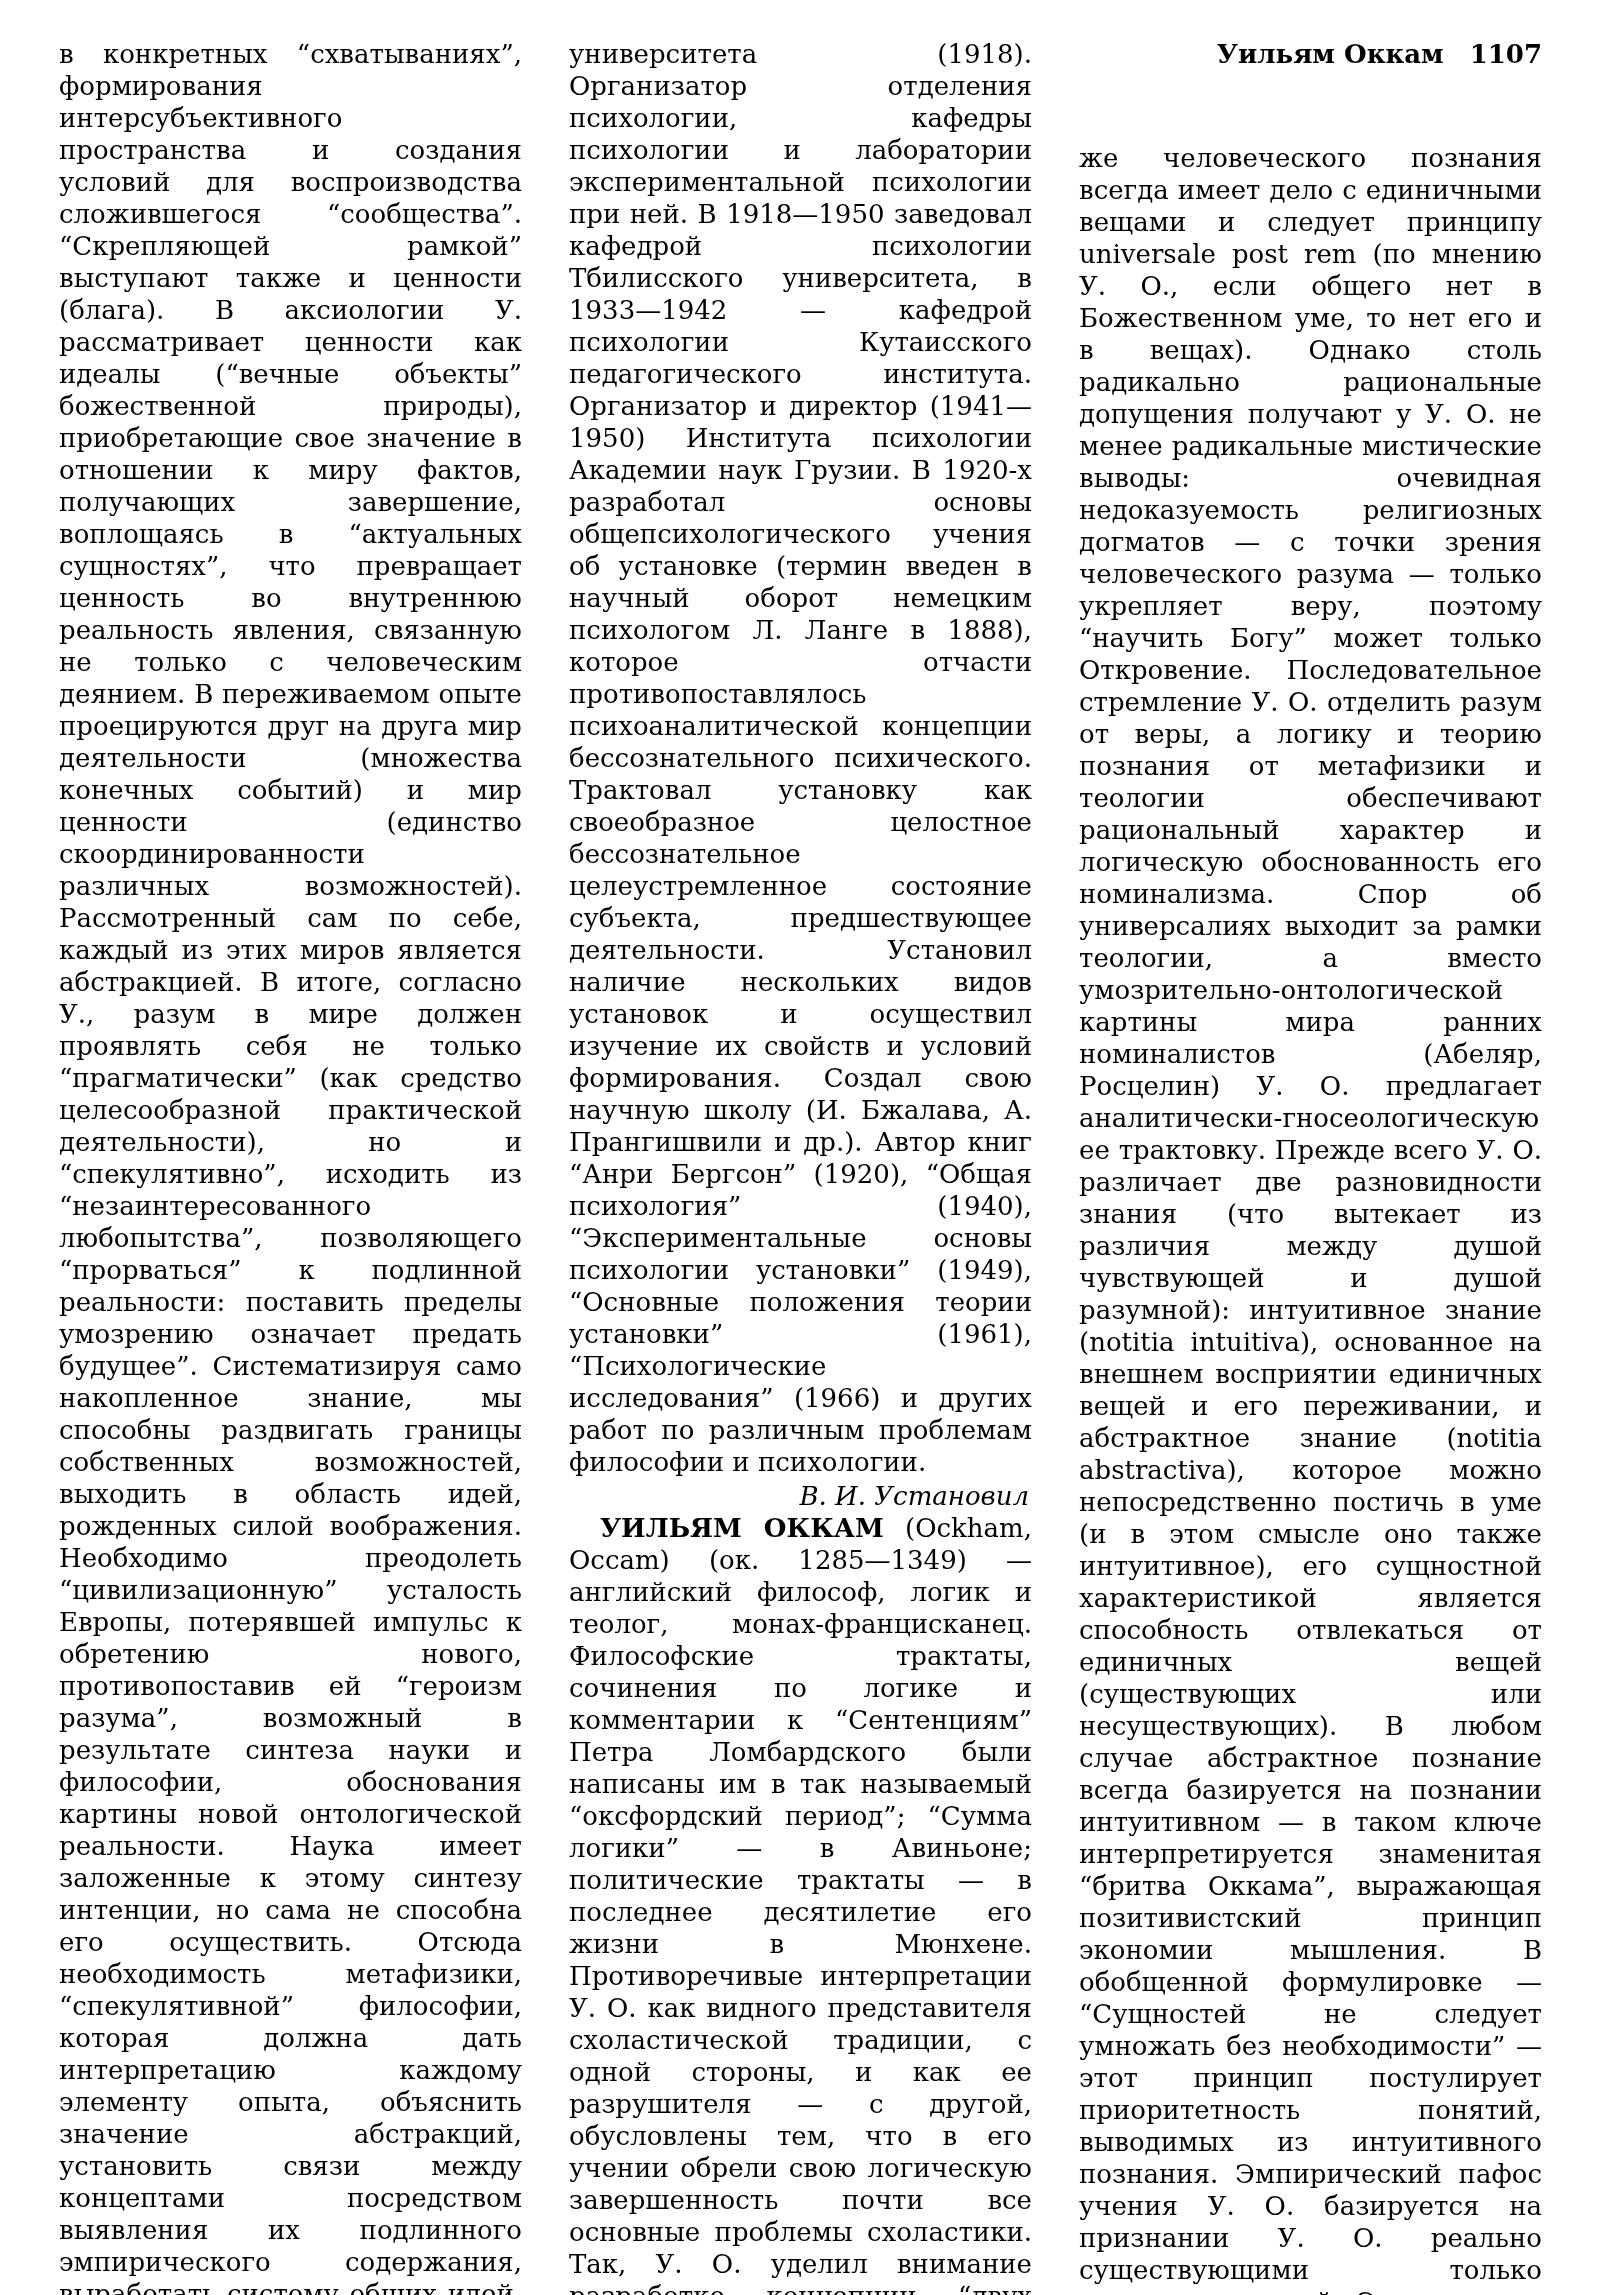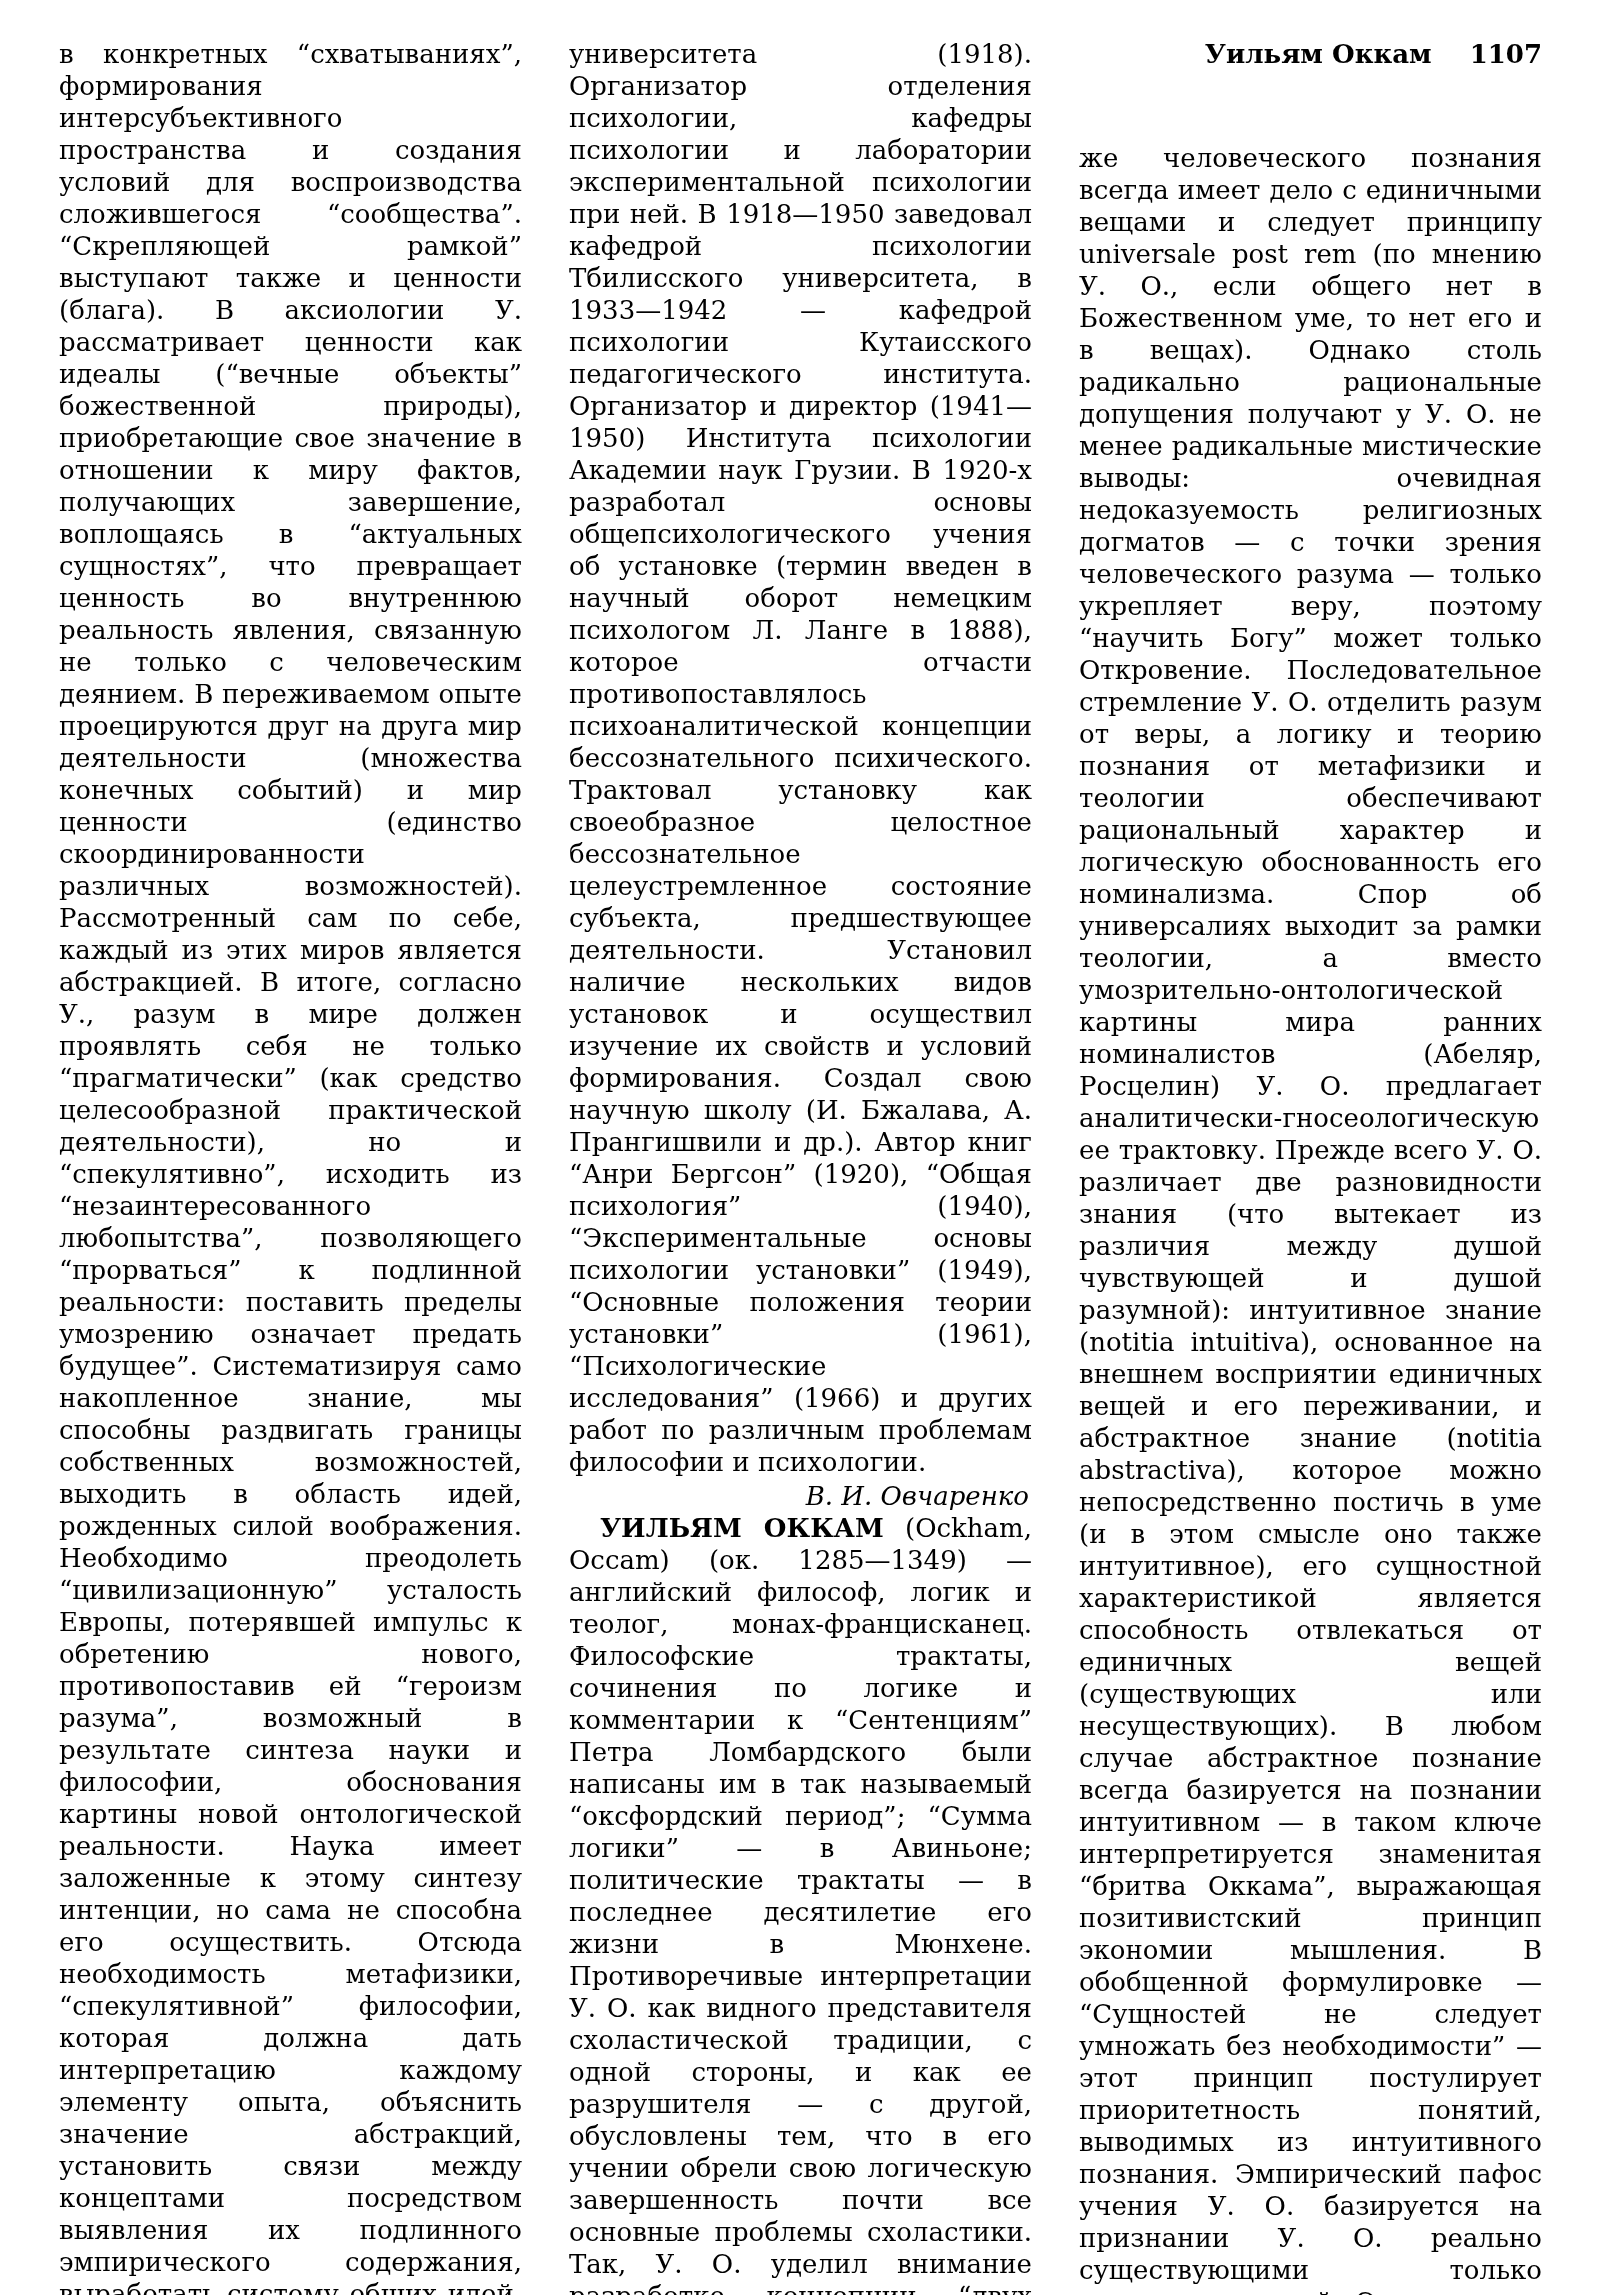--- a/index.html
+++ b/index.html
@@ -32,21 +32,21 @@
     hyphens: auto;
     -webkit-hyphens: auto;
   }
   .col p { margin: 0; }
   .running-head {
     text-align: right;
     font-weight: bold;
     white-space: nowrap;
     margin-bottom: 72px;
   }
-  .running-head .pagenum { margin-left: 38px; }
+  .running-head .pagenum { margin-left: 26px; }
   .signature {
     text-align: right;
     font-style: italic;
     margin: 1.5px 3px 0 0;
   }
   .entry { text-indent: 31px; }
   .entry-gap-2 { margin-top: 63px; }
   .entry b { font-weight: bold; }
 </style>
 </head>
@@ -55,21 +55,21 @@
 <div class="page">
   <div class="columns">
 
     <div class="col">
       <p>в конкретных “схватываниях”, формирования интерсубъективного пространства и создания условий для воспроизводства сложившегося “сообщества”. “Скрепляющей рамкой” выступают также и ценности (блага). В аксиологии У. рассматривает ценности как идеалы (“вечные объекты” божественной природы), приобретающие свое значение в отношении к миру фактов, получающих завершение, воплощаясь в “актуальных сущностях”, что превращает ценность во внутреннюю реальность явления, связанную не только с человеческим деянием. В переживаемом опыте проецируются друг на друга мир деятельности (множества конечных событий) и мир ценности (единство скоординированности различных возможностей). Рассмотренный сам по себе, каждый из этих миров является абстракцией. В итоге, согласно У., разум в мире должен проявлять себя не только “прагматически” (как средство целесообразной практической деятельности), но и “спекулятивно”, исходить из “незаинтересованного любопытства”, позволяющего “прорваться” к подлинной реальности: поставить пределы умозрению означает предать будущее”. Систематизируя само накопленное знание, мы способны раздвигать границы собственных возможностей, выходить в область идей, рожденных силой воображения. Необходимо преодолеть “цивилизационную” усталость Европы, потерявшей импульс к обретению нового, противопоставив ей “героизм разума”, возможный в результате синтеза науки и философии, обоснования картины новой онтологической реальности. Наука имеет заложенные к этому синтезу интенции, но сама не способна его осуществить. Отсюда необходимость метафизики, “спекулятивной” философии, которая должна дать интерпретацию каждому элементу опыта, объяснить значение абстракций, установить связи между концептами посредством выявления их подлинного эмпирического содержания, выработать систему общих идей, т. е. завершить усилия разума постигнуть природу Вселенной. Наука невозможна без философского мышления, как бы она ни противилась этому. По У., “философия мистична”, “но цель философии — рационализировать мистицизм”, в чем она сродни поэзии в их общей ориентации на предельные смыслы цивилизации (отождествляемой У. с культурой).</p>
 
     </div>
 
     <div class="col">
       <p>университета (1918). Организатор отделения психологии, кафедры психологии и лаборатории экспериментальной психологии при ней. В 1918—1950 заведовал кафедрой психологии Тбилисского университета, в 1933—1942 — кафедрой психологии Кутаисского педагогического института. Организатор и директор (1941—1950) Института психологии Академии наук Грузии. В 1920-х разработал основы общепсихологического учения об установке (термин введен в научный оборот немецким психологом Л. Ланге в 1888), которое отчасти противопоставлялось психоаналитической концепции бессознательного психического. Трактовал установку как своеобразное целостное бессознательное целеустремленное состояние субъекта, предшествующее деятельности. Установил наличие нескольких видов установок и осуществил изучение их свойств и условий формирования. Создал свою научную школу (И. Бжалава, А. Прангишвили и др.). Автор книг “Анри Бергсон” (1920), “Общая психология” (1940), “Экспериментальные основы психологии установки” (1949), “Основные положения теории установки” (1961), “Психологические исследования” (1966) и других работ по различным проблемам философии и психологии.</p>
-      <div class="signature">В. И. Овчаренко</div>
+      <div class="signature">В. И. Установил</div>
       <p class="entry entry-gap-2"><b>УИЛЬЯМ ОККАМ</b><span> (Ockham, Occam) (ок. 1285—1349) — английский философ, логик и теолог, монах-францисканец. Философские трактаты, сочинения по логике и комментарии к “Сентенциям” Петра Ломбардского были написаны им в так называемый “оксфордский период”; “Сумма логики” — в Авиньоне; политические трактаты — в последнее десятилетие его жизни в Мюнхене. Противоречивые интерпретации У. О. как видного представителя схоластической традиции, с одной стороны, и как ее разрушителя — с другой, обусловлены тем, что в его учении обрели свою логическую завершенность почти все основные проблемы схоластики. Так, У. О. уделил внимание разработке концепции “двух истин”: сфера разума и область веры должны быть разграничены. Теологические истины (их источником является Священное писание), по У. О., невозможно доказать с помощью философских аргументов, и наоборот — научные истины не зависят от богословия, ибо они опираются на разум и опыт, а не на веру. Иррационализация теологии осуществляется У. О. на основе критики схоластического реализма. С точки зрения У. О., существование Бога как бесконечной актуальности недоказуемо вне теологии, так же, как и существование общих идей всего сущего в Божественном уме (например, идея сотворения мира, которая должна была существовать в уме Бога до самого сотворения, — это исходное допущение universale ante rem, но только в области теологии). Сфера</span></p>
     </div>
 
     <div class="col">
       <div class="running-head">
         <span>Уильям Оккам</span><span class="pagenum">1107</span>
       </div>
       <p>же человеческого познания всегда имеет дело с единичными вещами и следует принципу universale post rem (по мнению У. О., если общего нет в Божественном уме, то нет его и в вещах). Однако столь радикально рациональные допущения получают у У. О. не менее радикальные мистические выводы: очевидная недоказуемость религиозных догматов — с точки зрения человеческого разума — только укрепляет веру, поэтому “научить Богу” может только Откровение. Последовательное стремление У. О. отделить разум от веры, а логику и теорию познания от метафизики и теологии обеспечивают рациональный характер и логическую обоснованность его номинализма. Спор об универсалиях выходит за рамки теологии, а вместо умозрительно-онтологической картины мира ранних номиналистов (Абеляр, Росцелин) У. О. предлагает аналитически-гносеологическую ее трактовку. Прежде всего У. О. различает две разновидности знания (что вытекает из различия между душой чувствующей и душой разумной): интуитивное знание (notitia intuitiva), основанное на внешнем восприятии единичных вещей и его переживании, и абстрактное знание (notitia abstractiva), которое можно непосредственно постичь в уме (и в этом смысле оно также интуитивное), его сущностной характеристикой является способность отвлекаться от единичных вещей (существующих или несуществующих). В любом случае абстрактное познание всегда базируется на познании интуитивном — в таком ключе интерпретируется знаменитая “бритва Оккама”, выражающая позитивистский принцип экономии мышления. В обобщенной формулировке — “Сущностей не следует умножать без необходимости” — этот принцип постулирует приоритетность понятий, выводимых из интуитивного познания. Эмпирический пафос учения У. О. базируется на признании У. О. реально существующими только единичных вещей. Однако вещи познаются с помощью понятий, или терминов, образование которых обусловлено потенцией — устремлением человеческой души на предмет познания. Термин — это простейший элемент знания, всегда выражаемый словом. У. О. рассматривает “естественные” понятия, относящиеся к самим вещам, — “термины первой интенции”, и искусственные, условные понятия, которые имеют значение, относимое не к одной конкретной вещи, а ко многим вещам, отношениям между ними, — “термины второй интенции”. Наука имеет дело с вещами и поэтому пользуется терминами как орудиями знания. “Термины второй интенции” становятся объектом рефлексии в логике, которую интересуют значения слов (форма), а не физические состояния ве-</p>
     </div>
 

